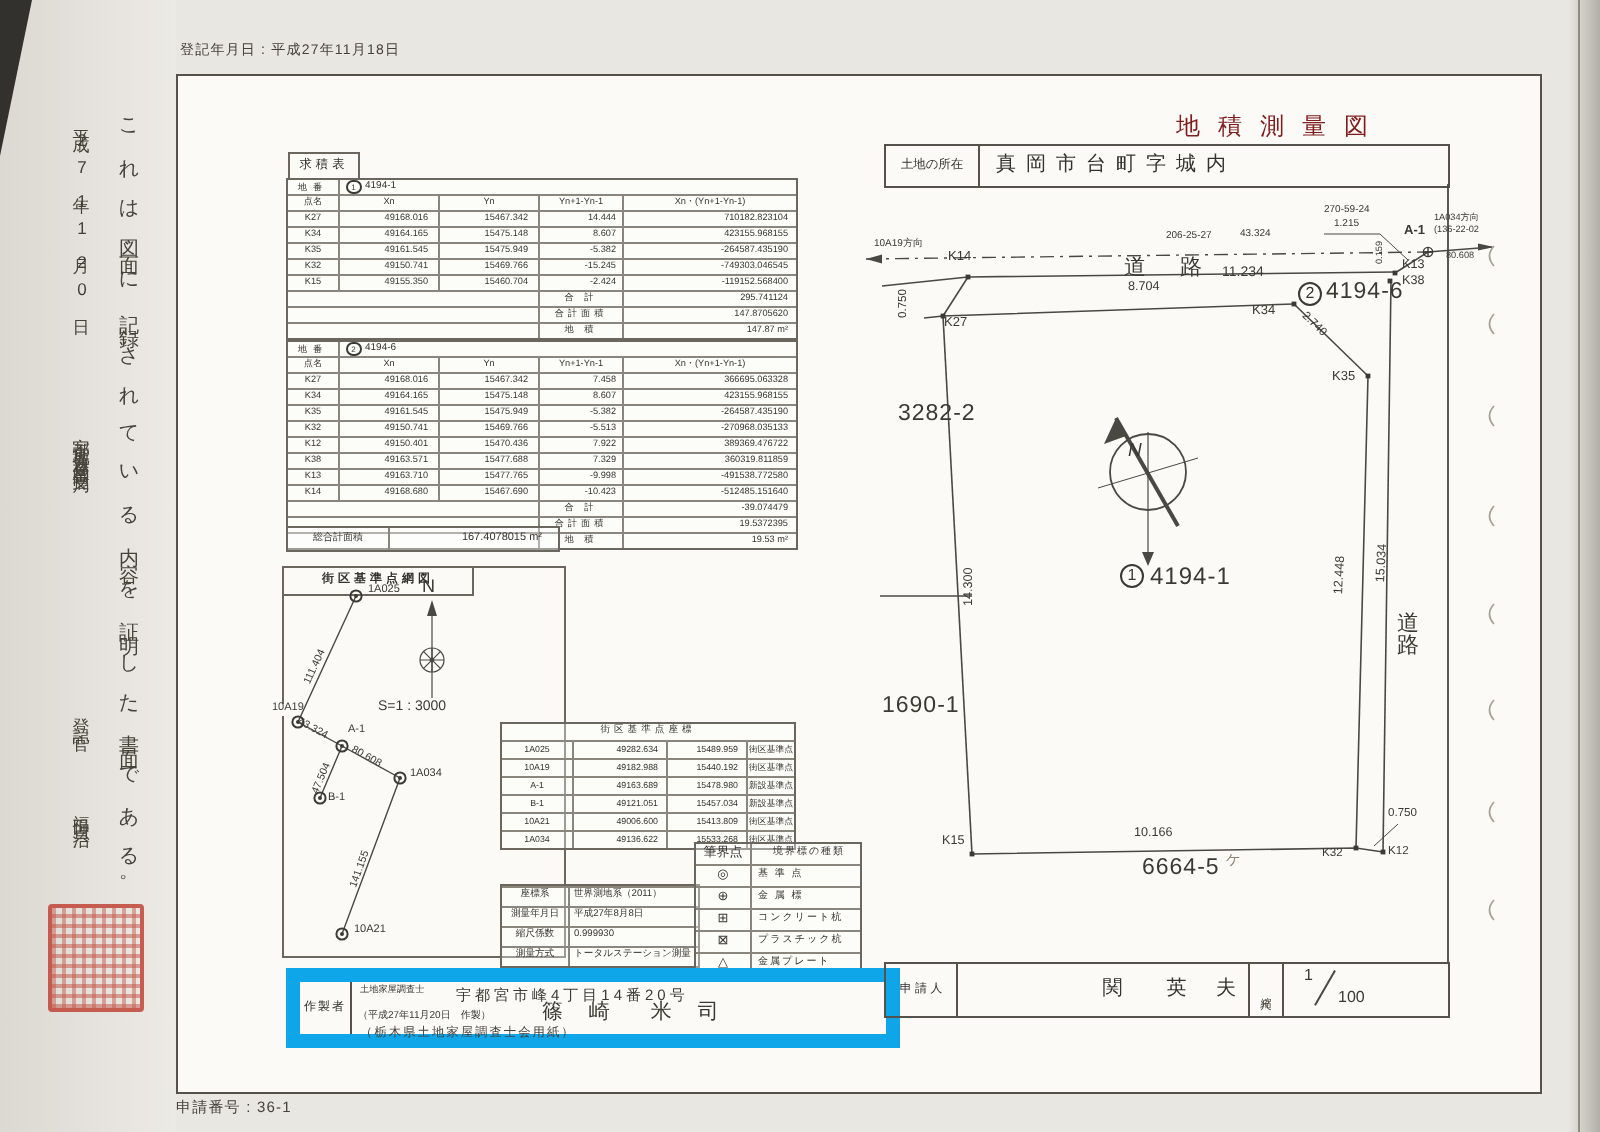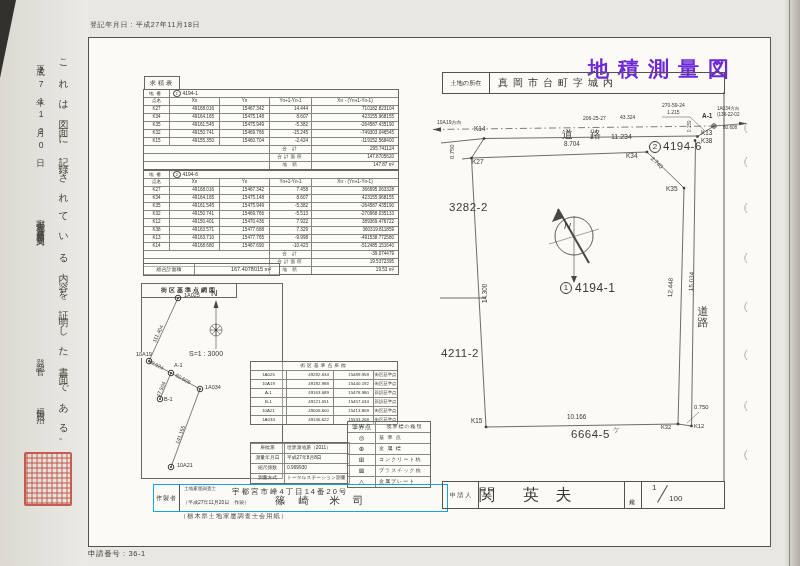--- a/index.html
+++ b/index.html
@@ -70,21 +70,21 @@
 
   <div class="vtext" style="left:56px;top:52px;font-size:10px;letter-spacing:8.5px;">これは図面に記録されている内容を証明した書面である。</div>
   <div class="vtext" style="left:35px;top:58px;font-size:8.5px;letter-spacing:3.5px;">平成27年11月20日</div>
   <div class="vtext" style="left:35px;top:212px;font-size:8.5px;letter-spacing:1.8px;">宇都宮地方法務局真岡支局</div>
   <div class="vtext" style="left:35px;top:352px;font-size:8.5px;letter-spacing:4px;">登記官</div>
   <div class="vtext" style="left:35px;top:400px;font-size:8.5px;letter-spacing:3px;">福田貞治</div>
   <div class="abs" style="left:24px;top:452px;width:44px;height:50px;border:2.5px solid #bf3b2d;border-radius:2px;opacity:.8;
               background:repeating-linear-gradient(0deg,rgba(191,59,45,.55) 0 2px,transparent 2px 5px),
                          repeating-linear-gradient(90deg,rgba(191,59,45,.5) 0 2px,transparent 2px 5px);"></div>
 
-  <div class="abs" style="left:588px;top:55px;font-size:21px;letter-spacing:9px;color:#6d28d9;font-weight:bold;">地積測量図</div>
+  <div class="abs" style="left:588px;top:55px;font-size:12px;letter-spacing:9px;color:#7f1d1d;font-weight:normal;">地積測量図</div>
   <div class="abs" style="left:442px;top:72px;width:281px;height:20px;border:1px solid #55524c;display:flex;">
     <div style="width:46px;border-right:1px solid #55524c;font-size:6.2px;line-height:20px;text-align:center;">土地の所在</div>
     <div style="flex:1;font-size:10px;line-height:20px;padding-left:8px;letter-spacing:5px;">真岡市台町字城内</div>
   </div>
 
   <div class="abs" style="left:144px;top:76px;width:34px;height:12px;border:0.8px solid #6b675f;font-size:6.2px;line-height:12px;text-align:center;letter-spacing:2px;">求積表</div>
 
   <div class="tbl qt" style="left:143px;top:89px;width:254px;">
     <div class="tr lotrow">
       <div class="lotlabel" style="line-height:7px;">地番</div>
@@ -357,34 +357,34 @@
           <div class="td">⊠</div>
           <div class="td">プラスチック杭</div>
         </div>
         <div class="tr">
           <div class="td">△</div>
           <div class="td">金属プレート</div>
         </div>
       </div>
   </div>
 
-  <div class="abs" style="left:153px;top:484px;width:293px;height:26px;border:1px solid #0ea5e9;display:flex;">
+  <div class="abs" style="left:143px;top:484px;width:293px;height:26px;border:7px solid #0ea5e9;display:flex;">
     <div style="width:25px;border-right:0.8px solid #55524c;font-size:6px;line-height:26px;text-align:center;letter-spacing:1px;">作製者</div>
     <div style="flex:1;position:relative;">
       <span class="ml" style="left:4px;top:2px;font-size:4.6px;">土地家屋調査士</span>
       <span class="ml" style="left:52px;top:3px;font-size:7.5px;letter-spacing:2px;">宇都宮市峰4丁目14番20号</span>
       <span class="ml" style="left:3px;top:15px;font-size:5px;">（平成27年11月20日　作製）</span>
       <span class="ml" style="left:95px;top:10px;font-size:10.5px;letter-spacing:5px;">篠 崎　米 司</span>
     </div>
   </div>
   <div class="abs" style="left:180px;top:512px;font-size:6.2px;letter-spacing:1px;color:#45423c;">（栃木県土地家屋調査士会用紙）</div>
 
   <div class="abs" style="left:442px;top:481px;width:281px;height:26px;border:1px solid #55524c;display:flex;">
     <div style="width:35px;border-right:0.8px solid #55524c;font-size:6px;line-height:26px;text-align:center;">申 請 人</div>
-    <div style="width:145px;border-right:0.8px solid #55524c;font-size:16px;line-height:26px;text-align:left;letter-spacing:6px;">関　英 夫</div>
+    <div style="width:145px;border-right:0.8px solid #55524c;font-size:10px;line-height:26px;text-align:right;letter-spacing:6px;">関　英 夫</div>
     <div style="width:16px;border-right:0.8px solid #55524c;display:flex;align-items:center;justify-content:center;">
       <span class="vtext" style="position:static;font-size:5.5px;letter-spacing:1px;">縮尺</span>
     </div>
     <div style="flex:1;position:relative;">
       <span class="ml" style="left:10px;top:2px;font-size:8px;">1</span>
       <div style="position:absolute;left:20px;top:2px;width:1.2px;height:20px;background:#4a4843;transform:rotate(30deg);"></div>
       <span class="ml" style="left:27px;top:13px;font-size:8px;">100</span>
     </div>
   </div>
 
@@ -500,21 +500,21 @@
   <span class="ml" style="left:701px;top:130px;font-size:6.3px;">K13</span>
   <span class="ml" style="left:701px;top:138px;font-size:6.3px;">K38</span>
   <span class="ml" style="left:688px;top:132px;font-size:4.6px;transform:rotate(-90deg);transform-origin:0 0;">0.159</span>
   <span class="ml" style="left:653px;top:156px;font-size:5.8px;transform:rotate(44deg);transform-origin:0 0;">2.740</span>
   <span class="ml" style="left:666px;top:186px;font-size:6.5px;">K35</span>
   <span class="ml" style="left:449px;top:202px;font-size:11.5px;letter-spacing:0.5px;">3282-2</span>
   <span class="ml" style="left:560px;top:282px;display:flex;align-items:center;gap:3px;">
     <span class="circbig">1</span>
     <span style="font-size:12px;letter-spacing:0.5px;">4194-1</span>
   </span>
-  <span class="ml" style="left:441px;top:348px;font-size:11.5px;letter-spacing:0.5px;">4211-2</span>
+  <span class="ml" style="left:441px;top:348px;font-size:11.5px;letter-spacing:0.5px;">1690-1</span>
   <span class="ml" style="left:667px;top:297px;font-size:6.3px;transform:rotate(-87deg);transform-origin:0 0;">12.448</span>
   <span class="ml" style="left:688px;top:291px;font-size:6.3px;transform:rotate(-87deg);transform-origin:0 0;">15.034</span>
   <span class="ml vtext" style="left:697px;top:297px;font-size:11px;letter-spacing:11px;">道路</span>
   <span class="ml" style="left:482px;top:303px;font-size:6.3px;transform:rotate(-90deg);transform-origin:0 0;">14.300</span>
   <span class="ml" style="left:471px;top:418px;font-size:6.3px;">K15</span>
   <span class="ml" style="left:567px;top:414px;font-size:6.3px;">10.166</span>
   <span class="ml" style="left:661px;top:425px;font-size:5.8px;">K32</span>
   <span class="ml" style="left:694px;top:424px;font-size:5.8px;">K12</span>
   <span class="ml" style="left:694px;top:405px;font-size:5.8px;">0.750</span>
   <span class="ml" style="left:571px;top:429px;font-size:11.5px;letter-spacing:0.5px;">6664-5</span>

